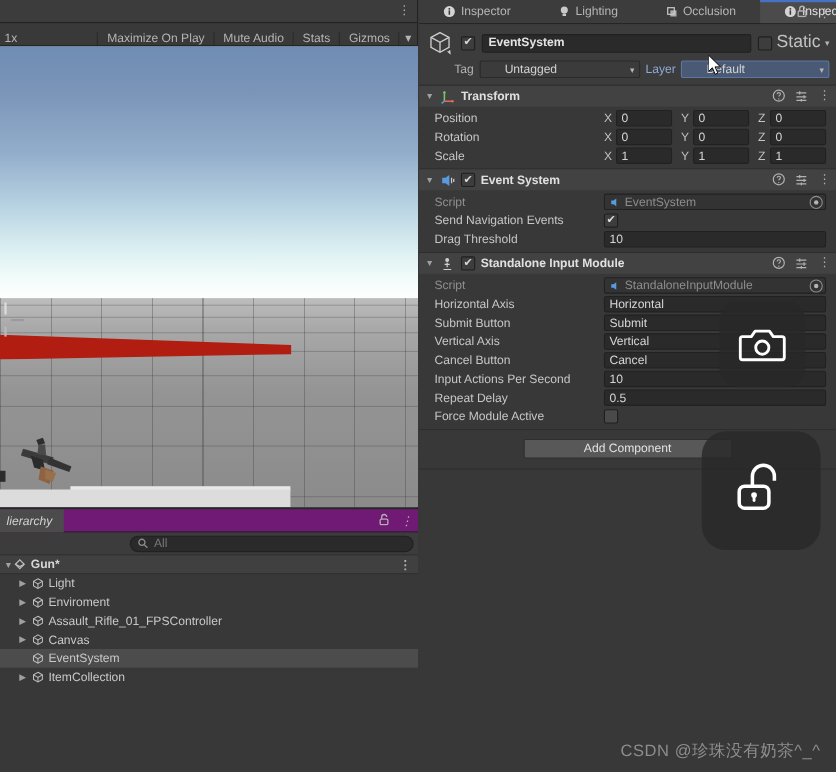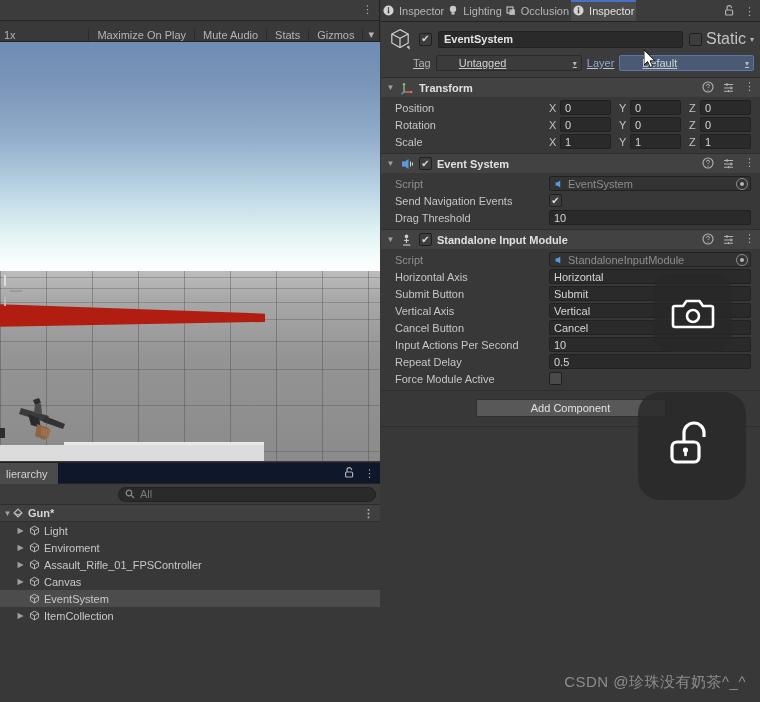--- a/index.html
+++ b/index.html
@@ -132,22 +132,23 @@
 
   
   .hier {
     position: absolute; left: 0; top: 462px; width: 380px; bottom: 0;
     background: #383838;
     border-top: 1px solid #232323;
   }
   .hier-tabstrip {
     position: relative;
     height: 21px;
-    background: #0f172a;
+    background: #701a75;
     border-bottom: 1px solid #232323;
+    font-style: italic;
   }
   .hier-tab {
     position: absolute; left: -22px; top: 0;
     height: 21px;
     padding: 0 10px 0 28px;
     display: flex; align-items: center;
     background: #4b4b4b;
     color: #d2d2d2;
     font-size: 11px;
   }
@@ -207,21 +208,21 @@
   }
   .insp-tabstrip {
     display: flex; align-items: stretch;
     height: 22px;
     background: #3c3c3c;
     position: relative;
     border-bottom: 1px solid #232323;
   }
   .insp-tab {
     display: flex; align-items: center; gap: 5px;
-    padding: 0 2px;
+    padding: 0 22px;
     font-size: 11px;
     color: #b6b6b6;
     cursor: default;
     position: relative;
   }
   .insp-tab.active {
     background: #4b4b4b;
     color: #e2e2e2;
   }
   .insp-tab.active::before {
@@ -261,21 +262,21 @@
     display: flex; align-items: center;
     padding: 0 5px;
     color: #e4e4e4;
     font-weight: bold;
     font-size: 11px;
   }
   .static-grp { display: flex; align-items: center; gap: 4px; flex: none; }
   .static-lbl { color: #c2c2c2; font-size: 16px; }
   .obj-row2 {
     display: flex; align-items: center; gap: 5px;
-    margin-top: 4px; padding-left: 26px; text-decoration: underline;
+    margin-top: 4px; padding-left: 26px;
   }
   .lbl-tag { color: #b3b3b3; font-size: 11px; }
   .lbl-layer { color: #8ca9d8; font-size: 11px; }
   .dd {
     height: 16px;
     background: #3b3b3b;
     border: 1px solid #2a2a2a;
     border-radius: 2px;
     display: flex; align-items: center; justify-content: space-between;
     padding: 0 4px 0 22px;

